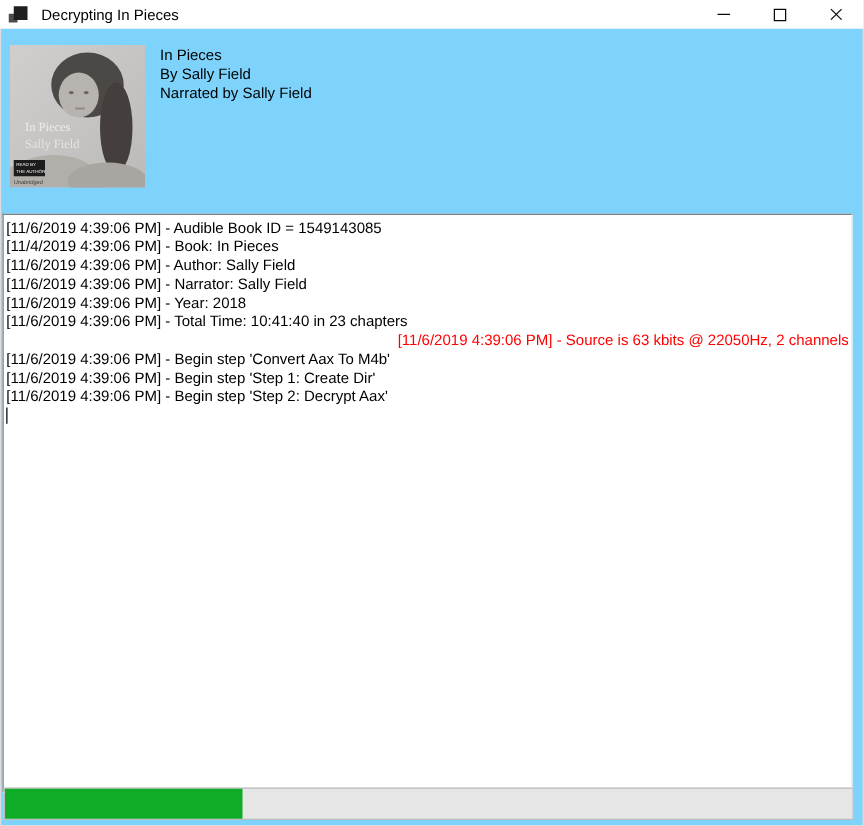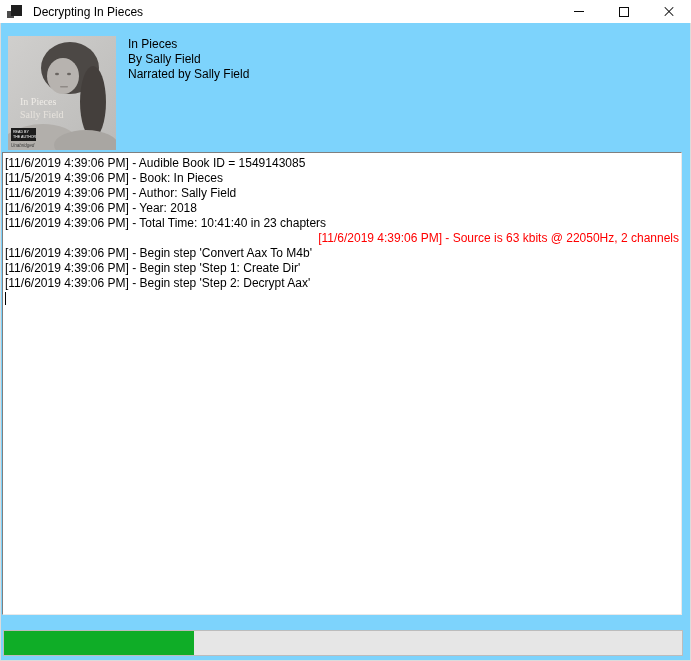--- a/index.html
+++ b/index.html
@@ -38,21 +38,21 @@
   .cover-box{position:absolute;left:8px;top:36px;width:108px;height:114px;}
   .cover-box svg{display:block;width:100%;height:100%;}
   .book-info{
     position:absolute;left:128px;top:37px;
     font-size:12px;line-height:15px;color:#000;
   }
   .book-info div{white-space:nowrap;}
 
   
   .log-box{
-    position:absolute;left:2px;top:152px;width:680px;height:463px;
+    position:absolute;left:2px;top:171px;width:680px;height:463px;
     box-sizing:border-box;background:#ffffff;
     border:1px solid;border-color:#7f7f7f #e9e9e9 #e9e9e9 #7f7f7f;
     padding:3px 2px;overflow:hidden;
     font-size:12px;line-height:15px;color:#000;
   }
   .log-line{white-space:pre;height:15px;}
   .log-line.red{color:var(--log-red,#ff0000);text-align:right;}
   .caret-line{height:15px;display:flex;align-items:center;}
   .text-caret{display:inline-block;width:1px;height:13px;background:#000;}
 
@@ -118,22 +118,23 @@
 
   <div class="book-info">
     <div>In Pieces</div>
     <div>By Sally Field</div>
     <div>Narrated by Sally Field</div>
   </div>
 
   <div class="log-box" id="log-box">
 
     <div class="log-line">[11/6/2019 4:39:06 PM] - Audible Book ID = 1549143085</div>
-      <div class="log-line">[11/5/2019 4:39:06 PM] - Book: In Pieces</div>
+      <div class="log-line">[11/4/2019 4:39:06 PM] - Book: In Pieces</div>
       <div class="log-line">[11/6/2019 4:39:06 PM] - Author: Sally Field</div>
+      <div class="log-line">[11/6/2019 4:39:06 PM] - Narrator: Sally Field</div>
       <div class="log-line">[11/6/2019 4:39:06 PM] - Year: 2018</div>
       <div class="log-line">[11/6/2019 4:39:06 PM] - Total Time: 10:41:40 in 23 chapters</div>
       <div class="log-line red">[11/6/2019 4:39:06 PM] - Source is 63 kbits @ 22050Hz, 2 channels</div>
       <div class="log-line">[11/6/2019 4:39:06 PM] - Begin step 'Convert Aax To M4b'</div>
       <div class="log-line">[11/6/2019 4:39:06 PM] - Begin step 'Step 1: Create Dir'</div>
       <div class="log-line">[11/6/2019 4:39:06 PM] - Begin step 'Step 2: Decrypt Aax'</div>
       <div class="caret-line">
       <span class="text-caret"></span>
     </div>
   </div>

